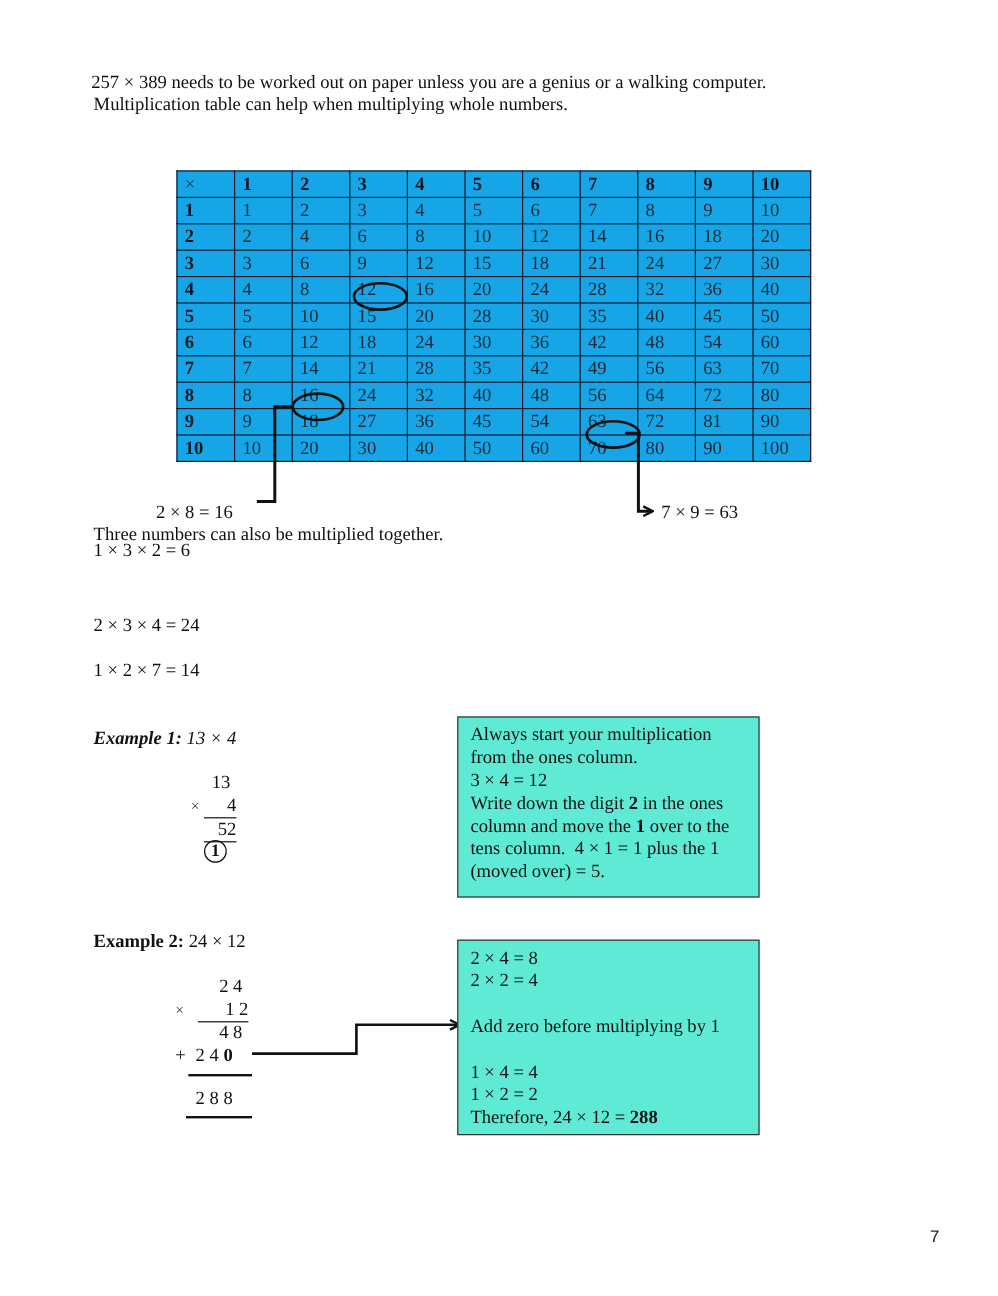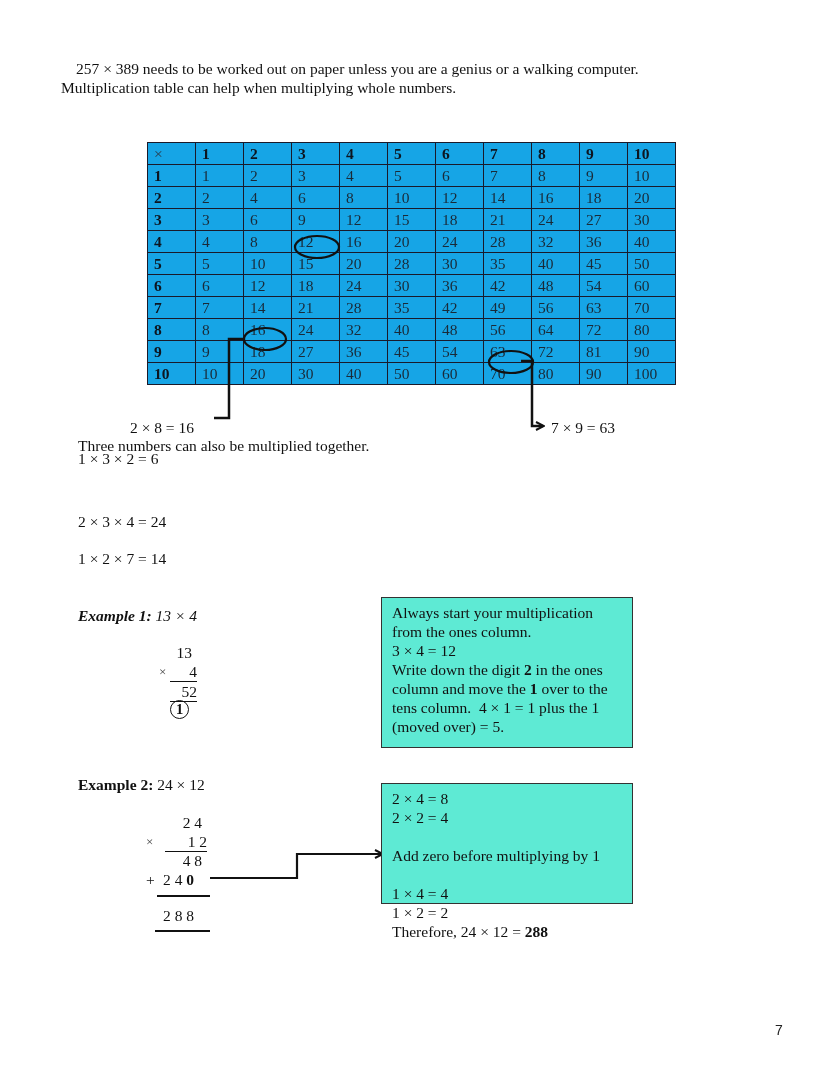--- a/index.html
+++ b/index.html
@@ -22,21 +22,21 @@
     .ul { border-bottom: 1.4px solid #111; }
     .circle1 { display: inline-block; width: 17px; height: 17px; border: 1.6px solid #111; border-radius: 50%;
                text-align: center; line-height: 17px; font-weight: bold; font-size: 14.5px; }
     .pagenum { position: absolute; left: 775px; top: 1022px; font-family: "Liberation Sans", sans-serif;
                font-size: 14px; color: #222; }
   </style>
 </head>
 <body>
 
 <div class="abs" style="left:76px; top:59px;">257 × 389 needs to be worked out on paper unless you are a genius or a walking computer.</div>
-<div class="abs" style="left:61px; top:78px;">Multiplication table can help when multiplying whole numbers.</div>
+<div class="abs" style="left:78px; top:78px;">Multiplication table can help when multiplying whole numbers.</div>
 
 <div class="abs bold" style="left:315px; top:116px; font-size:12px;margin-top:32px;">TABLE 2A</div>
 
 <table id="mtable" style="background: rgb(22, 165, 230);">
   <tbody id="mtbody">
       <tr>
         <td class="corner">×</td>
         <td class="hdr">1</td>
         <td class="hdr">2</td>
         <td class="hdr">3</td>
@@ -232,21 +232,21 @@
 <div class="calc" style="left:160px; top:813px; width:42px;">2 4</div>
 <div class="abs" style="left:146px; top:832px; font-size:13px; color:#444;">×</div>
 <div class="calc ul" style="left:165px; top:832px; width:42px;">1 2</div>
 <div class="calc" style="left:160px; top:851px; width:42px;">4 8</div>
 <div class="abs" style="left:146px; top:870px;">+</div>
 <div class="abs" style="left:163px; top:870px;"><span>2 4</span> <b>0</b></div>
 <div style="position:absolute; left:157px; top:895px; width:53px; border-top:2.5px solid #111;"></div>
 <div class="abs" style="left:163px; top:906px; letter-spacing:0px;">2 8 8</div>
 <div style="position:absolute; left:155px; top:930px; width:55px; border-top:2.5px solid #111;"></div>
 
-<div class="box" style="left:381px; top:783px; width:252px; height:121px;">
+<div class="box" style="left:381px; top:783px; width:252px; height:163px;">
   <div>2 × 4 = 8</div>
   <div>2 × 2 = 4</div>
   <div></div>
   <div>Add zero before multiplying by 1</div>
   <div></div>
   <div>1 × 4 = 4</div>
   <div>1 × 2 = 2</div>
   <div><span>Therefore, 24 × 12 = </span><b>288</b></div>
 </div>
 

